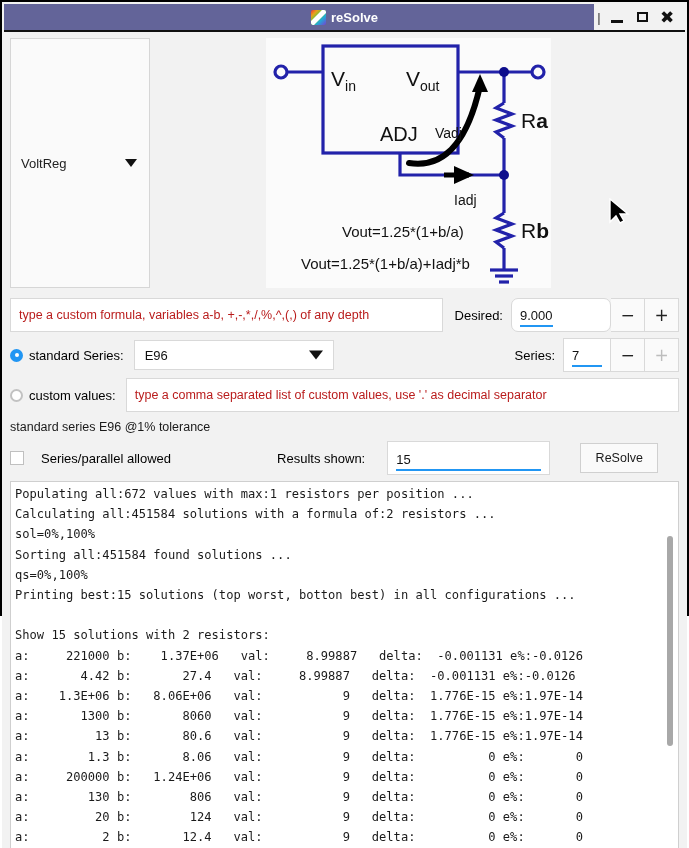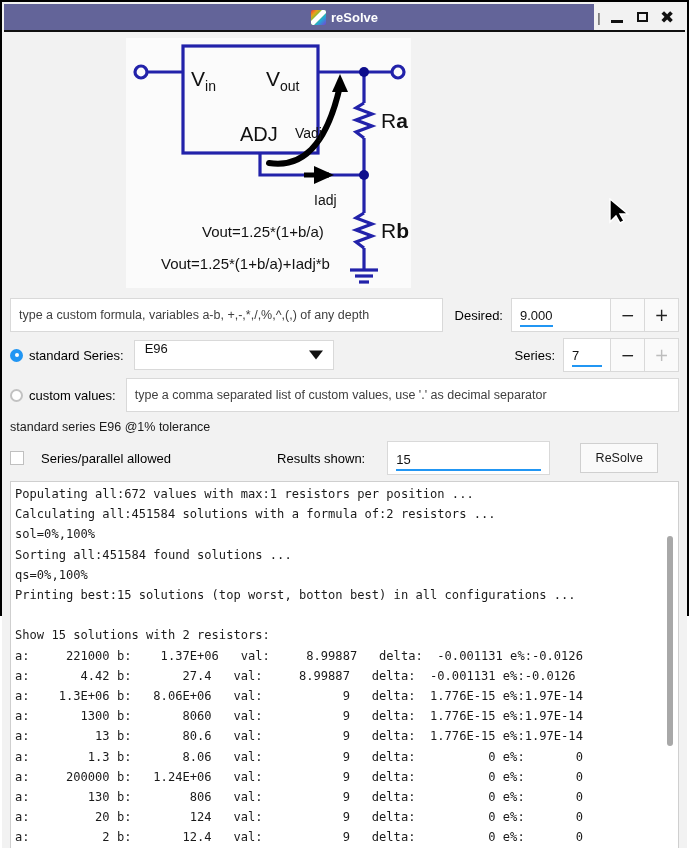--- a/index.html
+++ b/index.html
@@ -121,21 +121,21 @@
   }
   .tinput {
     border: 1px solid #d9d9d9;
     background: #fff;
     height: 30px; box-sizing: border-box;
     font-size: 12.5px; color: #222;
     padding: 0 8px;
     display: flex; align-items: center;
     font-family: "Liberation Sans", sans-serif;
   }
-  .tinput.ph { color: #404040; }
+  .tinput.ph { color: #b91c1c; }
   .formula-input { flex: 1 1 auto; height: 34px; }
   .lbl { font-size: 13px; color: #000000; }
   .spin-box {
     border: 1px solid #d9d9d9; background: #fff;
     height: 34px; box-sizing: border-box;
     display: flex; align-items: flex-end;
     padding: 0 8px 4px 8px;
   }
   .spin-val {
     font-size: 13px; color: #111;
@@ -162,21 +162,21 @@
     flex: 0 0 auto;
   }
   .radio.checked { background: #2196f3; }
   .radio.checked::after {
     content:""; width: 4px; height: 4px; background: #fff; border-radius: 50%;
   }
   .radio.off { border-color: #c2c2c2; }
   .select-box {
     border: 1px solid #d9d9d9; background: #fff;
     height: 30px; box-sizing: border-box;
-    display: flex; 
+    display: flex; align-items: center;
     padding: 0 10px; font-size: 13px; color: #111;
     position: relative; width: 200px;
   }
   .select-arrow {
     position: absolute; right: 10px; top: 50%; transform: translateY(-50%);
     width:0;height:0;border-left:7px solid transparent;border-right:7px solid transparent;
     border-top: 9px solid #111;
   }
   .tolerance {
     text-align: left; font-size: 12.5px; color: #1a1a1a;
@@ -248,20 +248,24 @@
           <span class="wb-max"></span>
         </div>
       <div class="wb wb-close">✖</div>
     </div>
   </div>
 
   <div class="content">
 
     <div class="top-row">
 
+      <div class="selector-panel">
+        <span class="sel-label">VoltReg</span>
+        <span class="sel-arrow"></span>
+      </div>
 
       <div class="diagram-wrap">
         <svg width="285" height="250" viewBox="0 0 285 250">
           <rect x="0" y="0" width="285" height="250" fill="#fbfbfb"></rect>
           <g stroke="#2222aa" stroke-width="3.2" fill="none">
 
             <rect x="57" y="8" width="135" height="107"></rect>
 
             <line x1="22" y1="34" x2="57" y2="34"></line>
 
@@ -313,21 +317,21 @@
       </div>
 
       <svg class="cursor-arrow" viewBox="0 0 22 26">
         <polygon points="2,1 2,24 8,18 12,25 16,23 12,16 20,16" fill="#000" stroke="#fff" stroke-width="1.4"></polygon>
       </svg>
     </div>
 
     <div class="row">
       <div class="tinput ph formula-input">type a custom formula, variables a-b, +,-,*,/,%,^,(,) of any depth</div>
       <span class="lbl" style="margin:0 8px 0 12px;">Desired:</span>
-      <div class="spin-box" style="width:100px;">
+      <div class="spin-box" style="width:100px;border-radius:7px;">
         <span class="spin-val">9.000</span>
       </div>
       <div class="spin-btn">−</div>
       <div class="spin-btn">+</div>
     </div>
 
     <div class="row">
       <span class="radio checked"></span>
       <span class="lbl" style="margin-left:6px;">standard Series:</span>
       <div class="select-box" style="margin-left:10px;">

